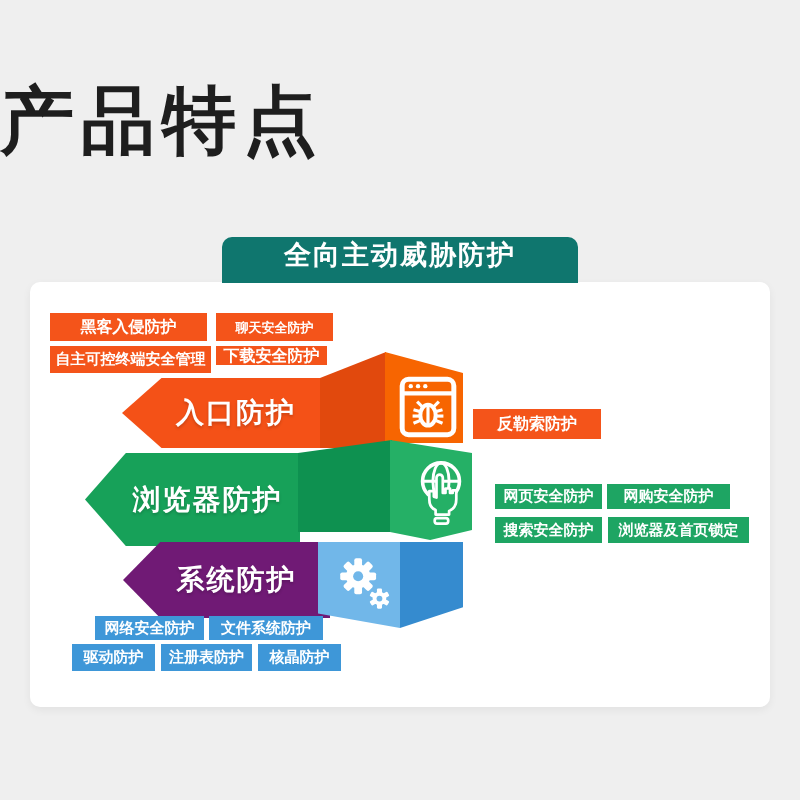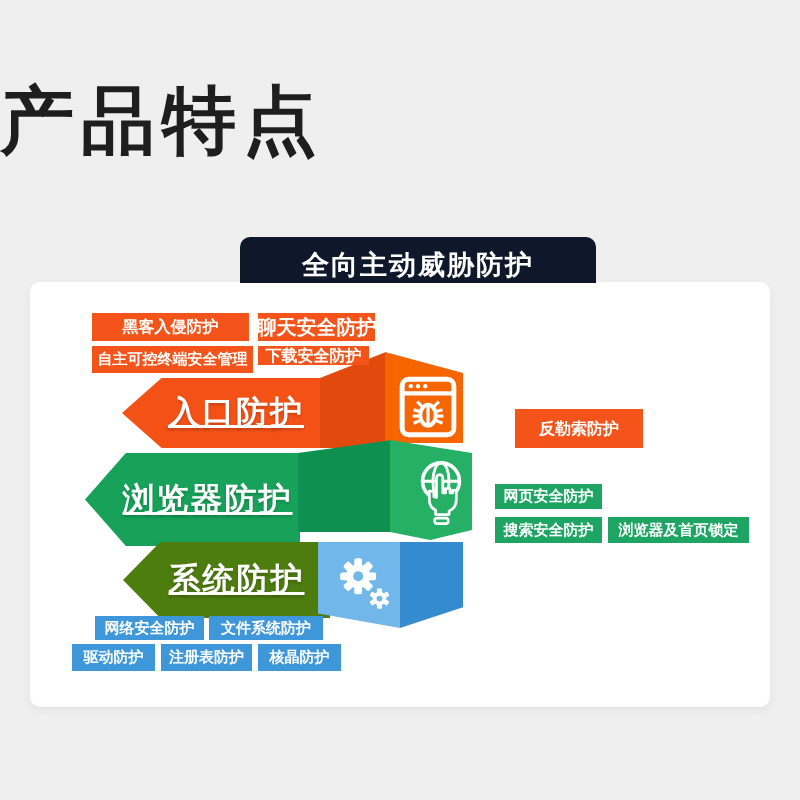--- a/index.html
+++ b/index.html
@@ -12,54 +12,53 @@
   .stage{position:absolute;inset:0;width:800px;height:800px;}
 
   .page-title{
     position:absolute;left:0;top:72px;width:800px;
     margin:0;
     font-size:74px;font-weight:900;letter-spacing:7px;
     color:#1e1e1e;
   }
 
   .blue-banner{
-    position:absolute;left:240px;top:237px;width:356px;height:46px;
-    background:#0f172a;border-radius:10px 10px 0 0;
-    display:flex;align-items:flex-end;justify-content:center;
+    position:absolute;left:222px;top:237px;width:356px;height:46px;
+    background:#0f766e;border-radius:10px 10px 0 0;
+    display:flex;align-items:flex-start;justify-content:center;
     color:#fff;font-size:27px;font-weight:700;letter-spacing:2px;
     z-index:1;
   }
 
   .panel{
     position:absolute;left:30px;top:282px;width:740px;height:425px;
     background:#ffffff;border-radius:10px;
     box-shadow:0 3px 8px rgba(0,0,0,0.06);
     z-index:0;
   }
 
   
   .chev{
     position:absolute;display:flex;align-items:center;justify-content:center;
-    color:#fff;font-weight:700;font-size:32px;letter-spacing:2px;
+    color:#fff;font-weight:700;font-size:28px;letter-spacing:2px;
     text-shadow:0 2px 3px rgba(0,0,0,0.18);
     z-index:1;
-    text-decoration:underline;
   }
   .chev-entry{
     left:122px;top:378px;width:208px;height:70px;background:#f45117;
     clip-path:polygon(0 50%,19% 0,100% 0,100% 100%,19% 100%);
     padding-left:20px;box-sizing:border-box;
   }
   .chev-browser{
     left:85px;top:453px;width:215px;height:93px;background:#17a159;
     clip-path:polygon(0 50%,19% 0,100% 0,100% 100%,19% 100%);
     padding-left:30px;box-sizing:border-box;
   }
   .chev-system{
-    left:123px;top:542px;width:207px;height:76px;background:#4d7c0f;
+    left:123px;top:542px;width:207px;height:76px;background:#701a75;
     clip-path:polygon(0 50%,18% 0,100% 0,100% 100%,18% 100%);
     padding-left:20px;box-sizing:border-box;text-align:center;
   }
 
   
   .face{position:absolute;}
   .entry-dark{
     left:320px;top:352px;width:66px;height:96px;background:#e1490d;
     clip-path:polygon(0 27%,100% 0,100% 100%,0 100%);z-index:2;
   }
@@ -85,21 +84,21 @@
   }
 
   .icon-abs{position:absolute;z-index:4;}
 
   
   .tag{
     position:absolute;display:flex;align-items:center;justify-content:center;
     color:#fff;font-weight:700;font-size:15px;line-height:1;white-space:nowrap;
     z-index:5;
   }
-  .tag-orange{background:#f4541a;margin-left:42px;}
+  .tag-orange{background:#f4541a;}
   .tag-green{background:#1ea563;margin-top:25px;}
   .tag-blue{background:#3e97d8;}
 </style>
 </head>
 <body>
 
 <div class="stage">
 
   <h1 class="page-title">产品特点</h1>
 
@@ -175,26 +174,27 @@
       <rect x="-2.6" y="-10.5" width="5.2" height="5.5" rx="1.2" transform="rotate(120)"></rect>
       <rect x="-2.6" y="-10.5" width="5.2" height="5.5" rx="1.2" transform="rotate(180)"></rect>
       <rect x="-2.6" y="-10.5" width="5.2" height="5.5" rx="1.2" transform="rotate(240)"></rect>
       <rect x="-2.6" y="-10.5" width="5.2" height="5.5" rx="1.2" transform="rotate(300)"></rect>
       <circle r="7"></circle>
       <circle r="3" fill="#71b7e9"></circle>
     </g>
   </svg>
 
   <div class="tag tag-orange" style="left:50px;top:313px;width:157px;height:28px;font-size:16px">黑客入侵防护</div>
-  <div class="tag tag-orange" style="left:216px;top:313px;width:117px;height:28px;font-size:20px">聊天安全防护</div>
+  <div class="tag tag-orange" style="left:216px;top:313px;width:117px;height:28px;font-size:13px">聊天安全防护</div>
   <div class="tag tag-orange" style="left:50px;top:346px;width:161px;height:27px;font-size:15px">自主可控终端安全管理</div>
   <div class="tag tag-orange" style="left:216px;top:346px;width:111px;height:19px;font-size:16px">下载安全防护</div>
-  <div class="tag tag-orange" style="left:473px;top:409px;width:128px;height:39px;font-size:16px">反勒索防护</div>
+  <div class="tag tag-orange" style="left:473px;top:409px;width:128px;height:30px;font-size:16px">反勒索防护</div>
 
   <div class="tag tag-green" style="left:495px;top:459px;width:107px;height:25px">网页安全防护</div>
+  <div class="tag tag-green" style="left:607px;top:459px;width:123px;height:25px">网购安全防护</div>
   <div class="tag tag-green" style="left:495px;top:492px;width:107px;height:26px">搜索安全防护</div>
   <div class="tag tag-green" style="left:608px;top:492px;width:141px;height:26px">浏览器及首页锁定</div>
 
   <div class="tag tag-blue" style="left:95px;top:616px;width:109px;height:24px">网络安全防护</div>
   <div class="tag tag-blue" style="left:209px;top:616px;width:114px;height:24px">文件系统防护</div>
   <div class="tag tag-blue" style="left:72px;top:644px;width:83px;height:27px">驱动防护</div>
   <div class="tag tag-blue" style="left:161px;top:644px;width:91px;height:27px">注册表防护</div>
   <div class="tag tag-blue" style="left:258px;top:644px;width:83px;height:27px">核晶防护</div>
 
 </div>

